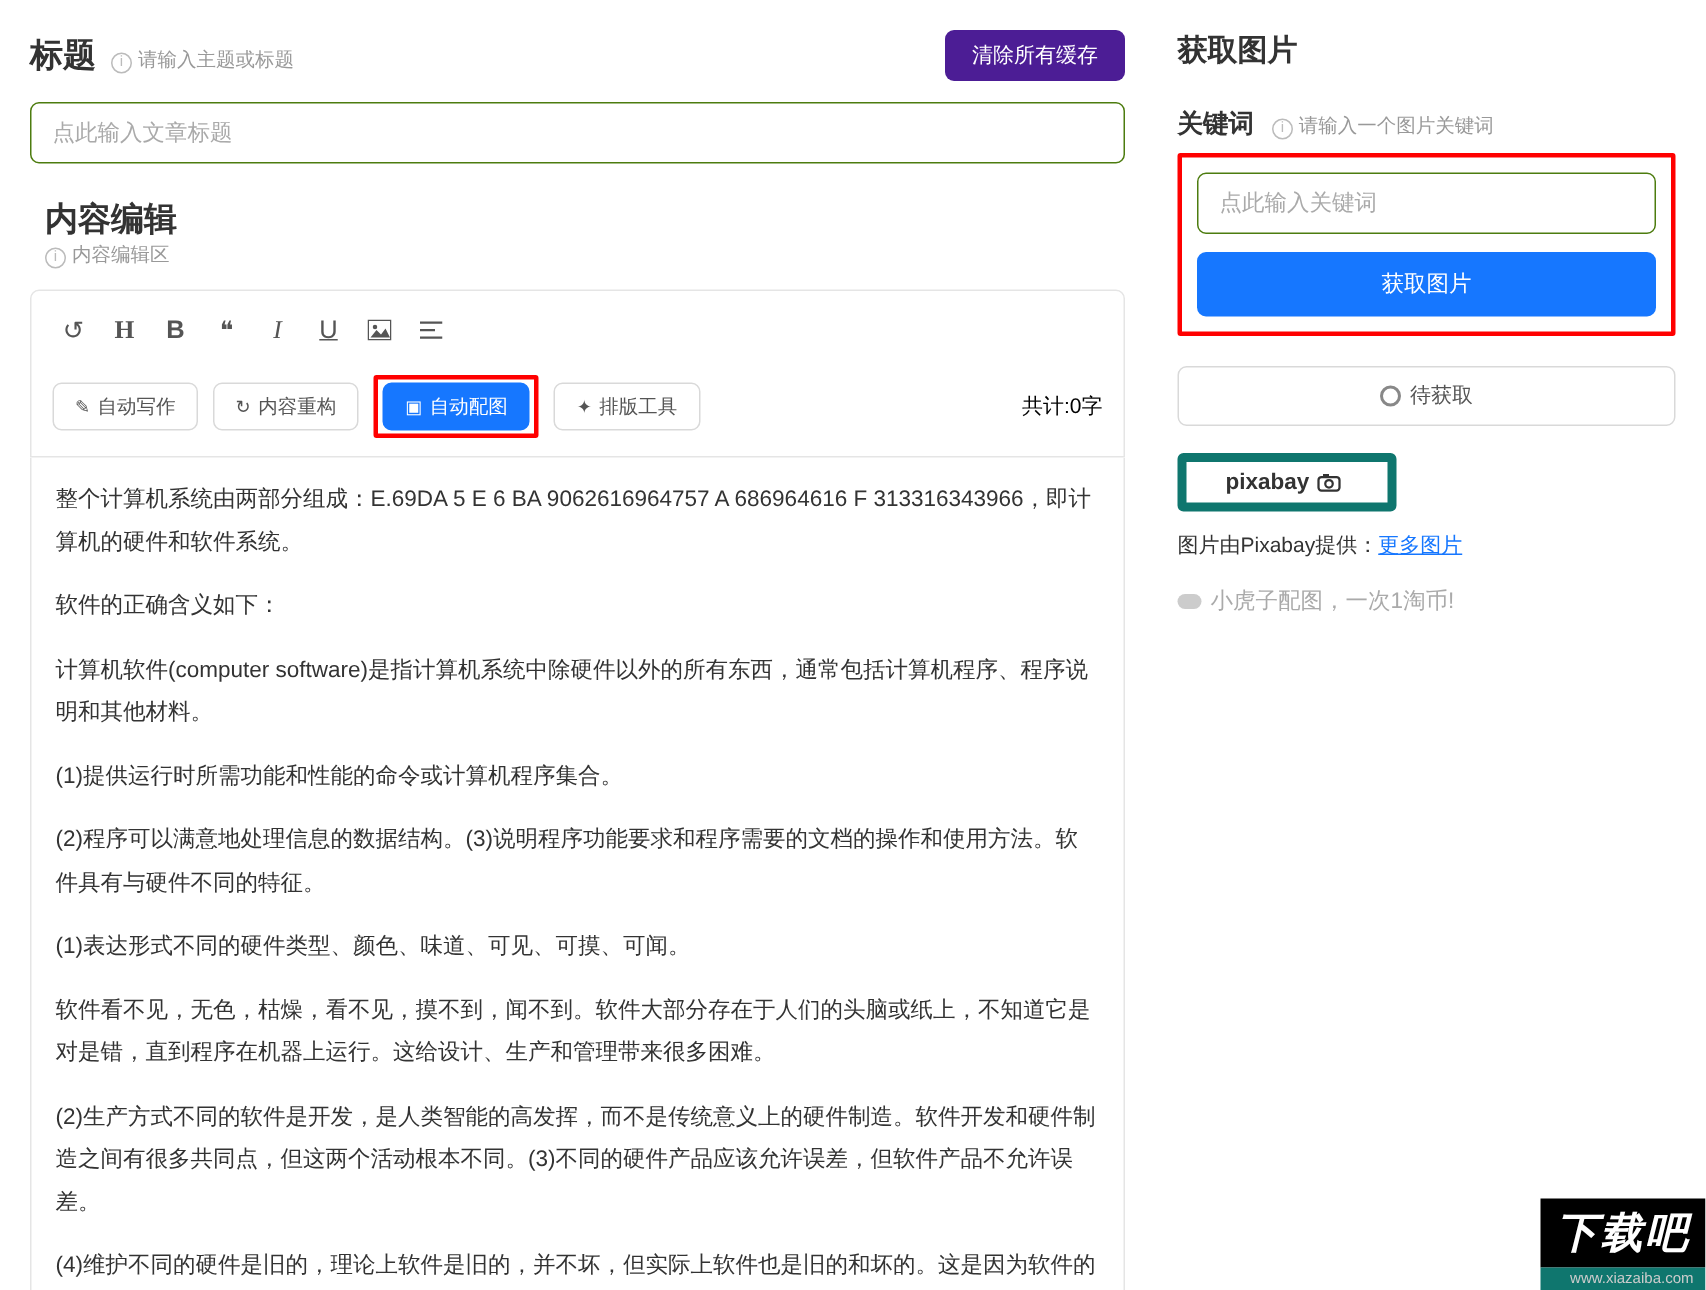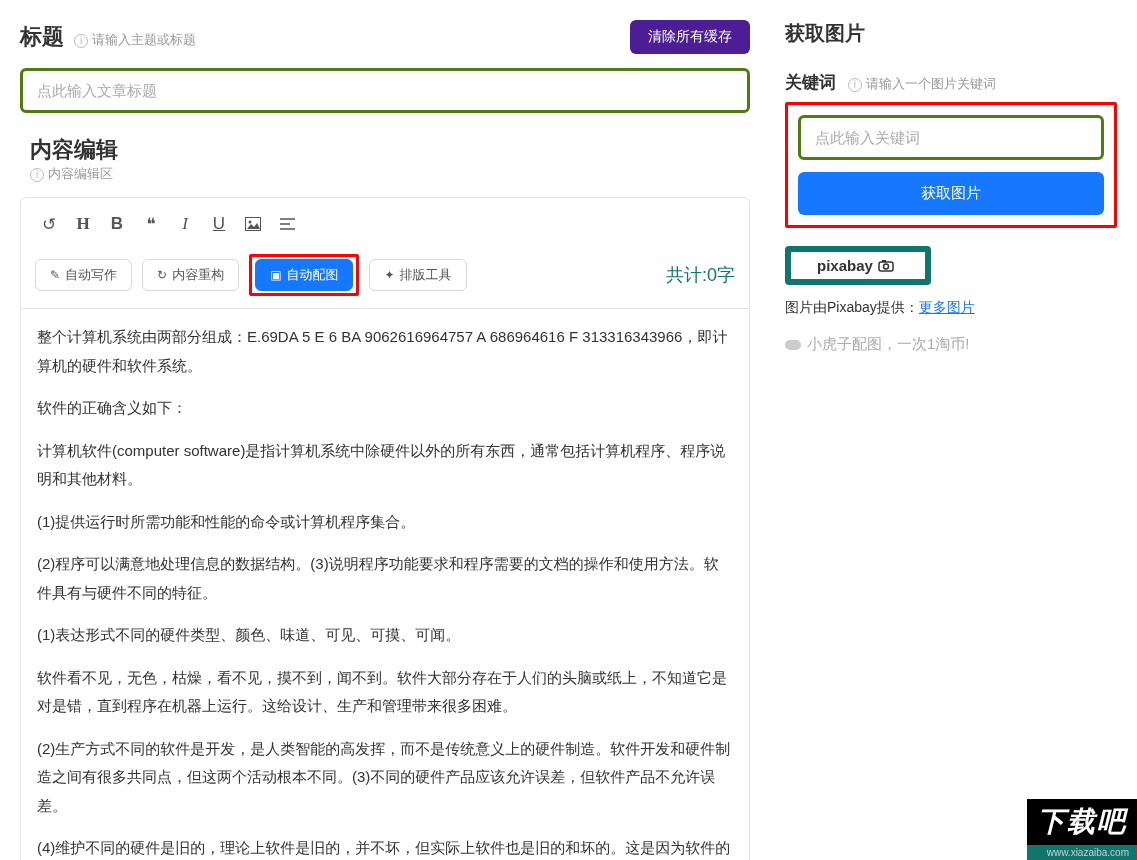--- a/index.html
+++ b/index.html
@@ -4,31 +4,31 @@
 <style>
 * { box-sizing: border-box; margin: 0; padding: 0; }
 body { font-family: -apple-system, "PingFang SC", "Microsoft YaHei", sans-serif; background: #fff; color: #333; font-size: 14px; width: 1137px; height: 860px; display: flex; }
 .main { flex: 0 0 770px; padding: 20px; }
 .sidebar { flex: 1; padding: 20px 20px 20px 15px; position: relative; }
 .section-header { display: flex; align-items: center; justify-content: space-between; margin-bottom: 14px; }
 .section-title { font-size: 22px; font-weight: 600; color: #333; }
 .section-hint { font-size: 13px; color: #999; margin-left: 10px; font-weight: 400; }
 .left-group { display: flex; align-items: baseline; }
 .btn-primary { background: #4c1d95; color: #fff; border: none; padding: 8px 18px; border-radius: 6px; font-size: 14px; cursor: pointer; }
-.input { width: 100%; border: 3px solid #4d7c0f; border-radius: 6px; padding: 11px 14px; font-size: 15px; color: #333; }
+.input { width: 100%; border: 1px solid #4d7c0f; border-radius: 6px; padding: 11px 14px; font-size: 15px; color: #333; }
 .input::placeholder { color: #aaa; }
 .section2 { margin-top: 22px; }
 .toolbar-card { border: 1px solid #e5e5e5; border-top-left-radius: 6px; border-top-right-radius: 6px; padding: 8px 14px; }
 .toolbar-row1 { display: flex; align-items: center; gap: 6px; padding: 4px 0 10px; }
 .tb-icon { width: 28px; height: 28px; display: flex; align-items: center; justify-content: center; color: #555; cursor: pointer; font-size: 17px; border-radius: 4px; }
 .toolbar-row2 { display: flex; align-items: center; gap: 10px; padding: 6px 0 4px; }
 .btn-outline { background: #fff; border: 1px solid #d9d9d9; border-radius: 6px; padding: 6px 14px; font-size: 13px; color: #555; cursor: pointer; display: flex; align-items: center; gap: 5px; }
 .btn-active { background: #1677ff; border: 1px solid #1677ff; color: #fff; border-radius: 6px; padding: 6px 14px; font-size: 13px; cursor: pointer; display: flex; align-items: center; gap: 5px; }
 .highlight-red { border: 3px solid #ff0000; padding: 2px 3px; border-radius: 2px; display: inline-flex; }
-.count-text { margin-left: auto; font-size: 18px; color: #0f766e; }
+.count-text { margin-left: auto; font-size: 14px; color: #000000; }
 .content-area { border: 1px solid #e5e5e5; border-top: none; border-bottom-left-radius: 6px; border-bottom-right-radius: 6px; padding: 14px 16px; min-height: 550px; font-size: 15px; line-height: 1.9; color: #333; }
 .content-area p { margin-bottom: 14px; }
 .sidebar .section-title { font-size: 20px; }
 .sidebar-row { margin-top: 24px; }
 .kw-label { font-size: 17px; font-weight: 600; }
 .kw-hint { font-size: 13px; color: #999; margin-left: 8px; }
 .redbox { border: 3px solid #ff0000; padding: 10px; margin-top: 8px; border-radius: 2px; }
 .btn-full { width: 100%; background: #1677ff; color: #fff; border: none; padding: 12px; border-radius: 6px; font-size: 15px; cursor: pointer; margin-top: 12px; }
 .btn-wait { width: 100%; background: #fff; border: 1px solid #d9d9d9; border-radius: 6px; padding: 10px; font-size: 14px; color: #555; margin-top: 20px; display: flex; align-items: center; justify-content: center; gap: 6px; }
 .pixabay-badge { border: 6px solid #0f766e; border-radius: 4px; padding: 5px 26px; display: inline-flex; align-items: center; margin-top: 18px; font-weight: 600; font-size: 15px; }
@@ -128,20 +128,24 @@
   <div class="sidebar-row">
     <span class="kw-label">关键词</span>
     <span class="kw-hint"><span class="info-icon">i</span><span>请输入一个图片关键词</span></span>
   </div>
 
   <div class="redbox">
     <input class="input" placeholder="点此输入关键词" style="">
     <button class="btn-full">获取图片</button>
   </div>
 
+  <button class="btn-wait">
+      <span class="circle-icon"></span>
+      <span>待获取</span>
+    </button>
 
   <div class="pixabay-badge">
     <span>pixabay</span>
     <svg width="22" height="14" viewBox="0 0 22 14" style="margin-left:4px;">
         <rect x="2" y="3" width="14" height="9" rx="2" fill="none" stroke="#333" stroke-width="1.5"></rect>
         <circle cx="9" cy="7.5" r="2.5" fill="none" stroke="#333" stroke-width="1.5"></circle>
         <rect x="5" y="1" width="4" height="2" fill="#333"></rect>
       </svg>
   </div>
 

